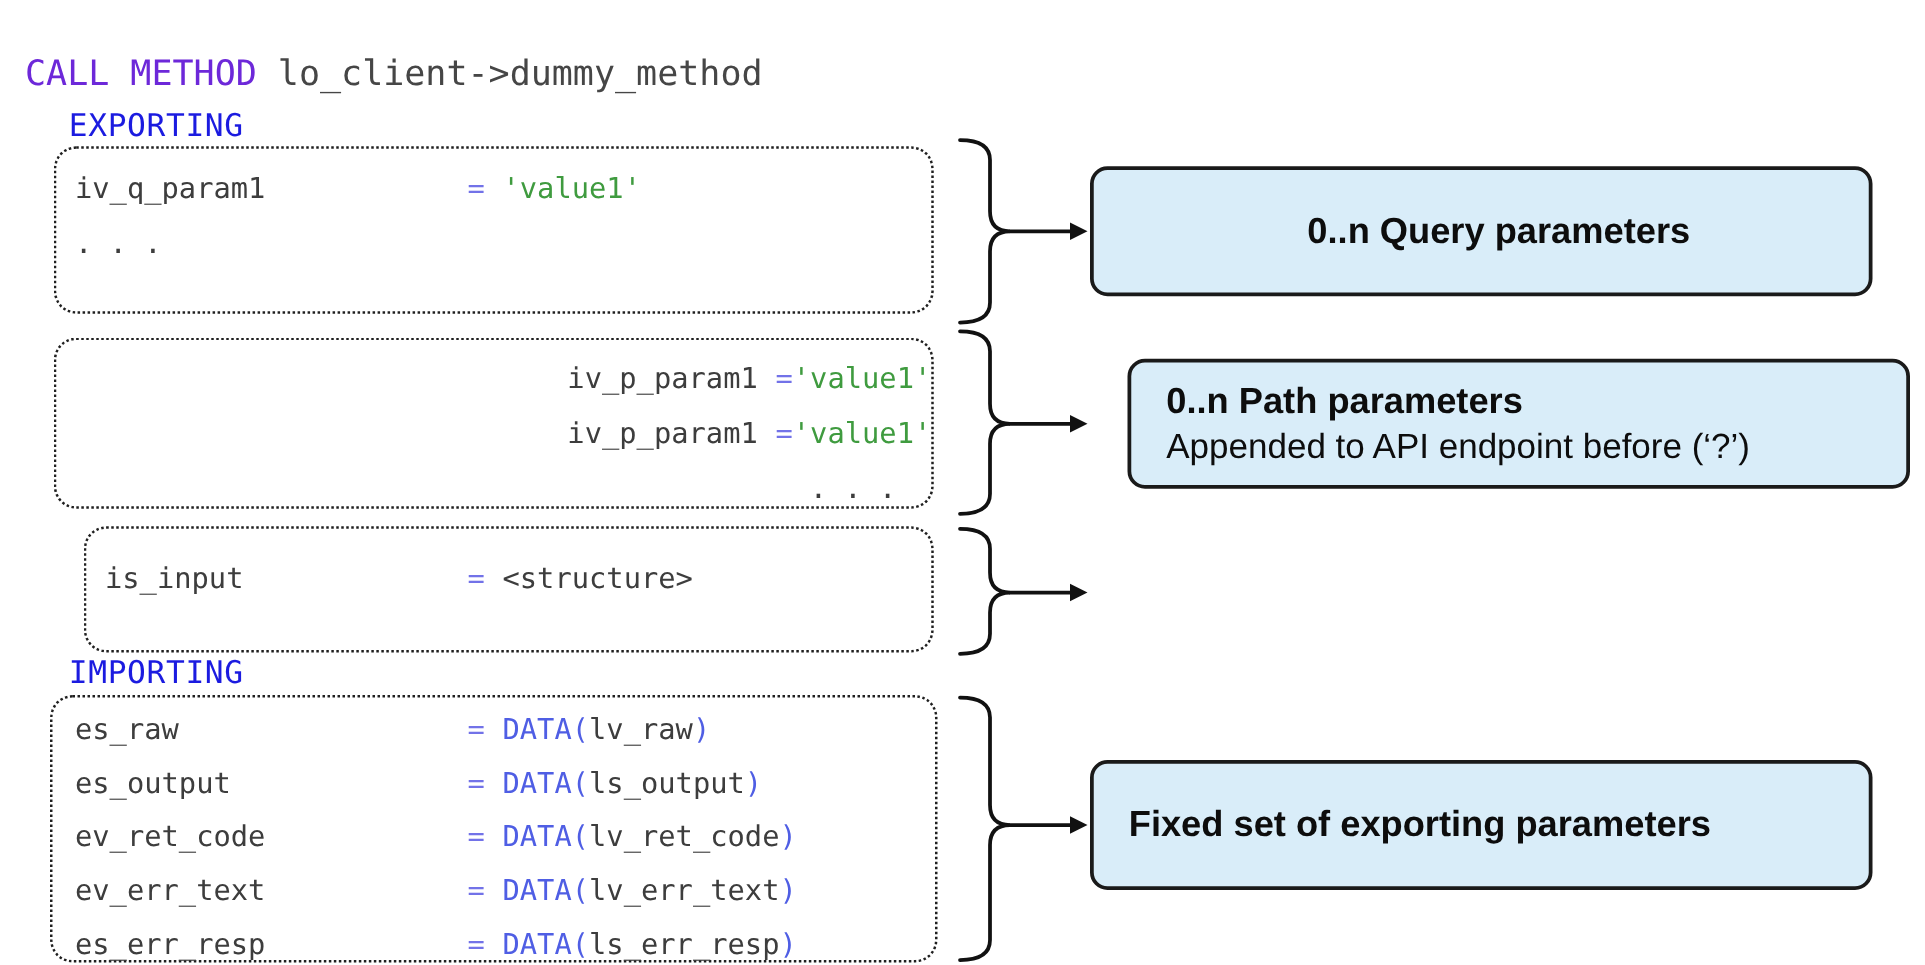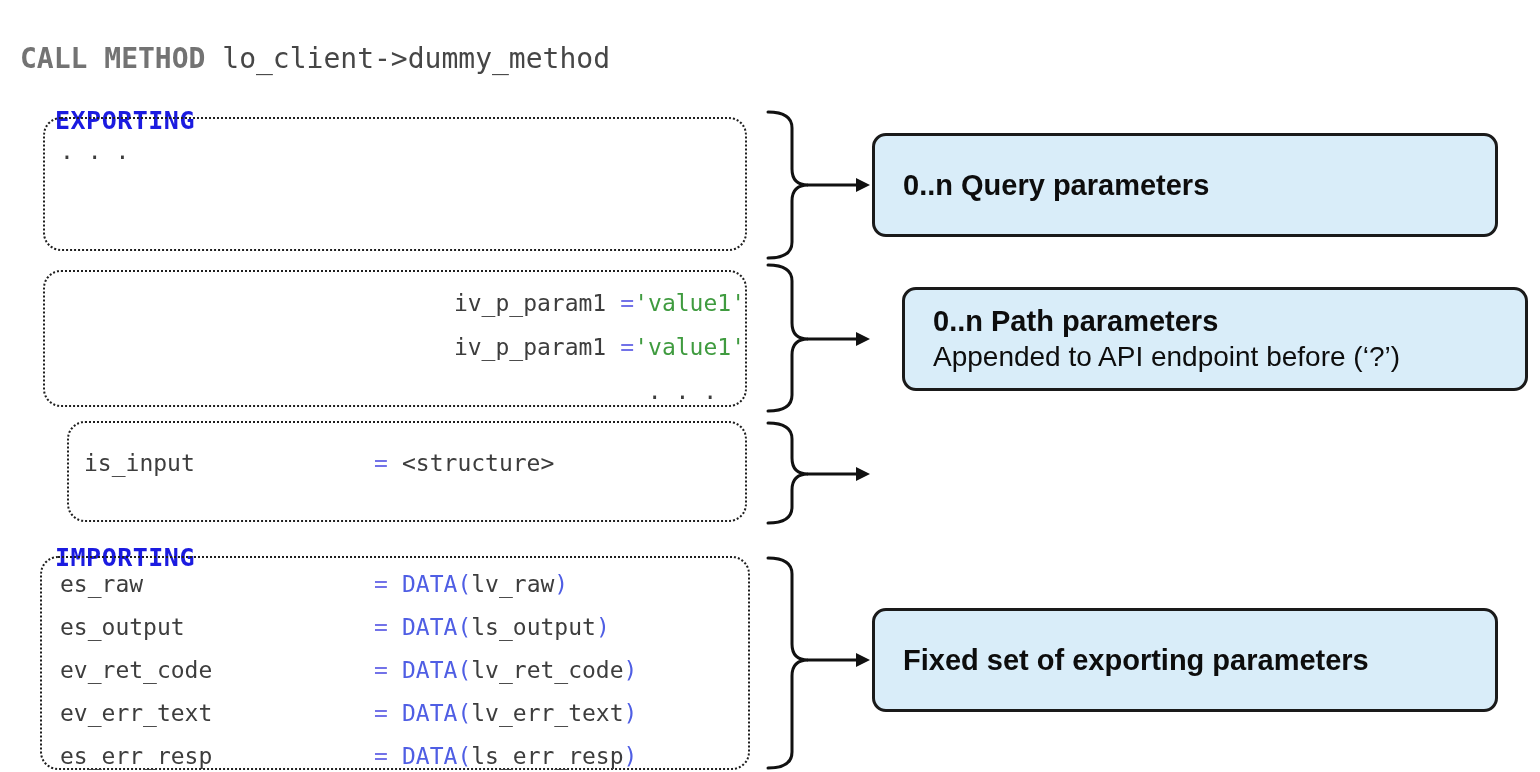--- a/index.html
+++ b/index.html
@@ -1,22 +1,22 @@
 <!DOCTYPE html>
 <html><head>
 <meta charset="utf-8">
 <style>
   html,body{margin:0;padding:0;background:#ffffff;}
   .canvas{position:relative;width:1540px;height:772px;background:#ffffff;overflow:hidden;
           font-family:"DejaVu Sans Mono",monospace;}
 
   
   .call-line{position:absolute;left:20px;top:42px;font-size:28px;white-space:pre;color:#464646;}
-  .kw{color:#737373;font-weight:bold;}
-  .section-label{position:absolute;font-size:25px;font-weight:bold;color:#1b1be0;letter-spacing:.5px;margin-top:20px;}
+  .kw{color:#6d28d9;font-weight:normal;}
+  .section-label{position:absolute;font-size:25px;font-weight:normal;color:#1b1be0;letter-spacing:.5px;}
   .exporting{left:55px;top:86px;}
   .importing{left:55px;top:523px;}
 
   
   .gbox{position:absolute;border:2px dotted #1f1f1f;border-radius:18px;box-sizing:border-box;
         font-size:23px;color:#3d3d3d;}
   .gbox0{left:43px;top:117px;width:704px;height:134px;padding:10px 0 0 15px;}
   .gbox1{left:43px;top:270px;width:704px;height:137px;padding:9px 0 0 15px;text-align:right;}
   .gbox2{left:67px;top:421px;width:680px;height:101px;padding:18px 0 0 15px;}
   .gbox3{left:40px;top:556px;width:710px;height:214px;padding:5px 0 0 18px;}
@@ -33,36 +33,37 @@
   
   .overlay{position:absolute;left:0;top:0;width:1540px;height:772px;pointer-events:none;}
 
   
   .abox{position:absolute;left:872px;width:626px;height:104px;background:#d9edf9;
         border:3px solid #1a1a1a;border-radius:14px;box-sizing:border-box;
         display:flex;flex-direction:column;justify-content:center;
         padding-left:28px;font-family:"Liberation Sans",sans-serif;color:#0d0d0d;}
   .abox .ttl{font-size:29px;font-weight:bold;line-height:36px;}
   .abox .sub{font-size:28px;line-height:36px;}
-  .abox0{top:133px;}
+  .abox0{top:133px;align-items:center;}
   .abox1{top:287px;margin-left:30px;}
   .abox2{top:422px;}
   .abox3{top:608px;}
 </style>
 </head>
 <body>
 
 <div class="canvas">
 
   <div class="call-line"><span class="kw">CALL METHOD</span><span> lo_client-&gt;dummy_method</span></div>
 
   <div class="section-label exporting">EXPORTING</div>
   <div class="section-label importing">IMPORTING</div>
 
   <div class="gbox gbox0">
+      <div class="code-row"><span class="pname">iv_q_param1</span><span class="op">=</span><span class="tok-str">'value1'</span></div>
       <div class="code-row"><span class="pname">. . .</span><span class="op"></span></div>
     </div>
   <div class="gbox gbox1">
       <div class="code-row"><span class="pname">iv_p_param1</span><span class="op">=</span><span class="tok-str">'value1'</span></div>
       <div class="code-row"><span class="pname">iv_p_param1</span><span class="op">=</span><span class="tok-str">'value1'</span></div>
       <div class="code-row"><span class="pname">. . .</span><span class="op"></span></div>
     </div>
   <div class="gbox gbox2">
       <div class="code-row"><span class="pname">is_input</span><span class="op">=</span><span class="tok-id">&lt;structure&gt;</span></div>
     </div>

